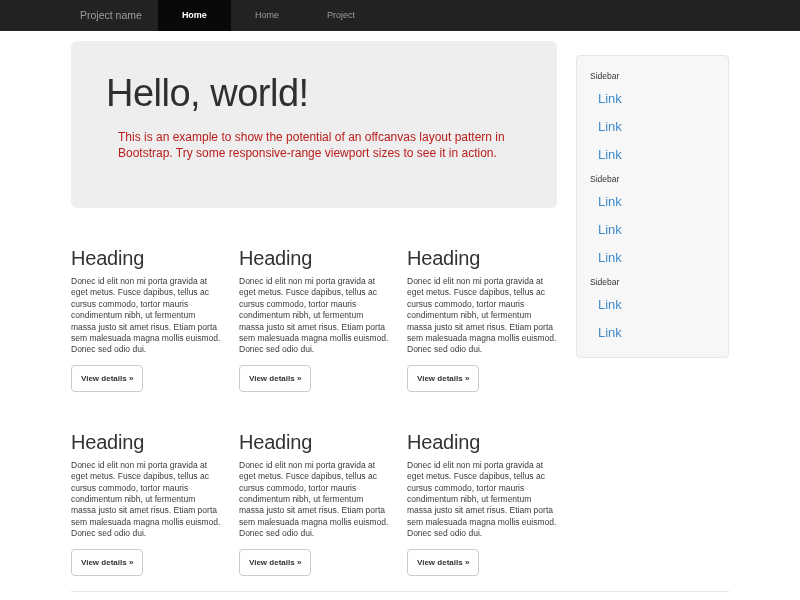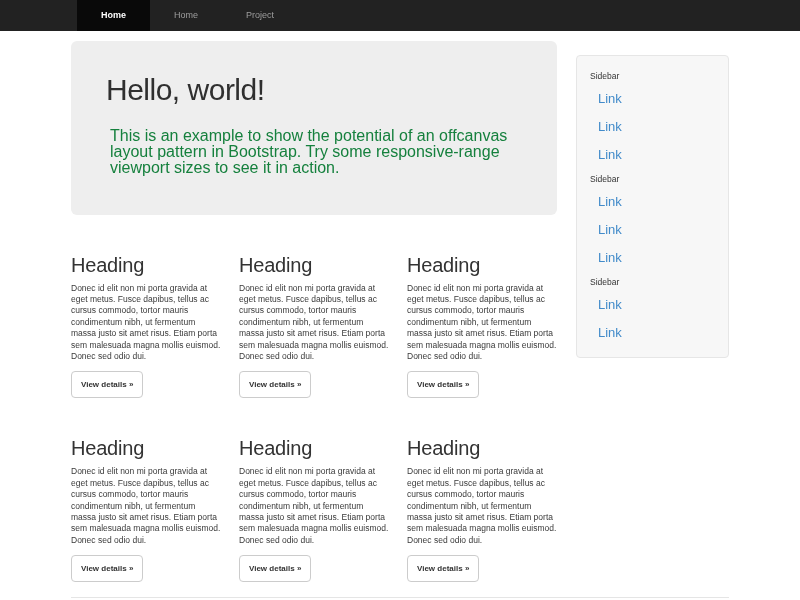--- a/index.html
+++ b/index.html
@@ -32,26 +32,26 @@
   .row-flex { display: flex; align-items: flex-start; }
   .main-col { width: 486px; }
   .sidebar-col { width: 153px; margin-left: 19px; }
 
   
   .jumbotron {
     margin-top: 10px; background: #eeeeee; border-radius: 6px;
     padding: 33px 35px 35px;
   }
   .jumbotron h1 {
-    margin: 0 0 22px; font-size: 30px; line-height: 1.05;
+    margin: 0 0 15px; font-size: 38px; line-height: 1.05;
     font-weight: 500; color: #2f2f2f; letter-spacing: -0.5px;
   }
   .jumbotron p {
-    margin: 4px; font-size: 16px; line-height: 16px;
-    color: #15803d; max-width: 398px;
+    margin: 12px; font-size: 12px; line-height: 16px;
+    color: #b91c1c; max-width: 398px;
   }
 
   
   .cards-row { display: flex; justify-content: space-between; }
   .card { width: 150px; margin-top: 15px; }
   .card h2 {
     margin: 24px 0 6px; font-size: 20px; font-weight: 500;
     color: #333; letter-spacing: -0.2px;
   }
   .card p { margin: 0 0 9px; font-size: 8.5px; line-height: 11.4px; color: #3a3a3a; }
@@ -75,20 +75,21 @@
 
   
   footer hr { border: 0; border-top: 1px solid #e5e5e5; margin: 15px 0 0; }
   footer p { font-size: 13px; color: #777; margin: 11px 0 0 8px; }
 </style>
 </head>
 <body>
 
 <nav class="navbar">
   <div class="navbar-inner">
+    <a href="#" class="brand">Project name</a>
     <ul class="nav">
       <li class="active">
         <a href="#">Home</a>
       </li>
       <li>
         <a href="#">Home</a>
       </li>
       <li>
         <a href="#">Project</a>
       </li>

